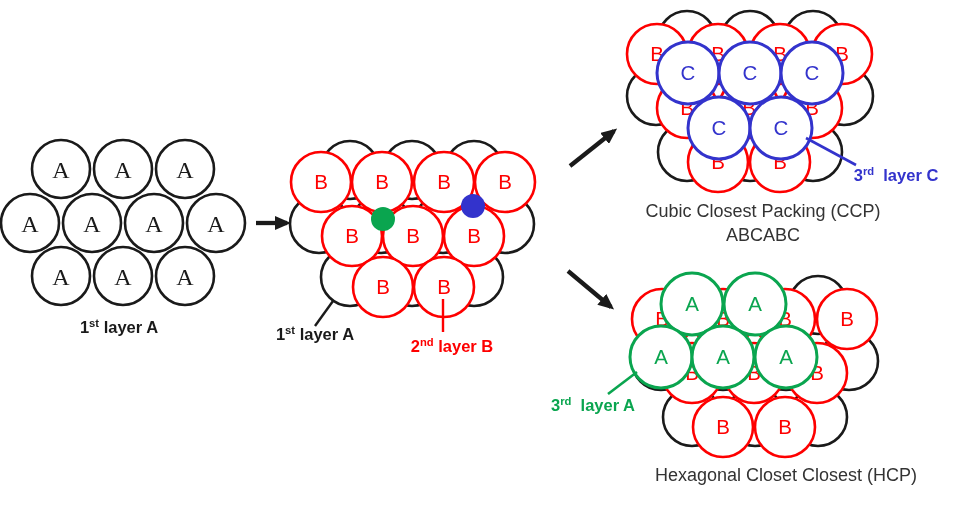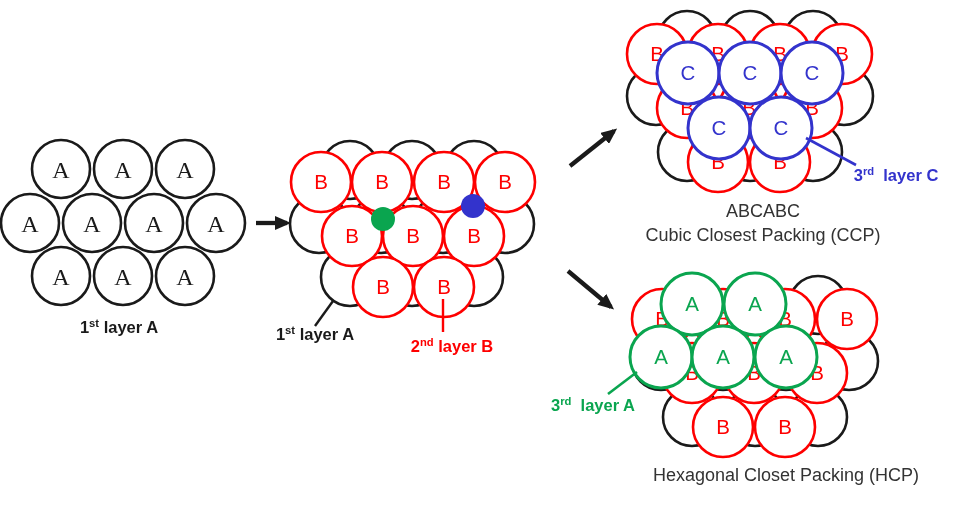--- a/index.html
+++ b/index.html
@@ -163,20 +163,20 @@
         <text x="786" y="364.38" text-anchor="middle" font-family="&quot;Liberation Sans&quot;, sans-serif" font-size="20.5" fill="#0aa54f">A</text>
         <line x1="608" y1="394" x2="637" y2="372" stroke="#0aa54f" stroke-width="2.6"></line>
         <text x="593" y="411" text-anchor="middle" font-family="&quot;Liberation Sans&quot;, sans-serif" font-weight="bold" font-size="16.5" fill="#0aa54f"><tspan>3</tspan><tspan dy="-6" font-size="11.22">rd</tspan><tspan dy="6">&nbsp;&nbsp;layer A</tspan></text>
       </g>
       <line x1="256" y1="223" x2="287" y2="223" stroke="#1a1a1a" stroke-width="4.3" marker-end="url(#ah)"></line>
       <line x1="570" y1="166" x2="614" y2="131" stroke="#1a1a1a" stroke-width="4.3" marker-end="url(#ah)"></line>
       <line x1="568" y1="271" x2="611" y2="307" stroke="#1a1a1a" stroke-width="4.3" marker-end="url(#ah)"></line>
     </svg>
 
   <div class="caption" id="cap-ccp">
+    <div>Cubic Closest Packing (CCP)</div>
     <div>ABCABC</div>
-    <div>Cubic Closest Packing (CCP)</div>
   </div>
 
   <div class="caption" id="cap-hcp">
-    <div>Hexagonal Closet Packing (HCP)</div>
+    <div>Hexagonal Closet Closest (HCP)</div>
   </div>
 </div>
 
 </body></html>

